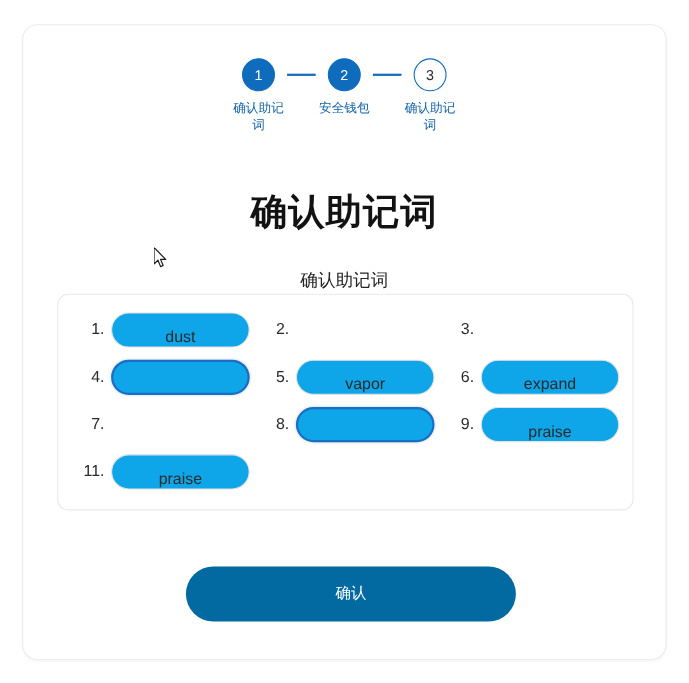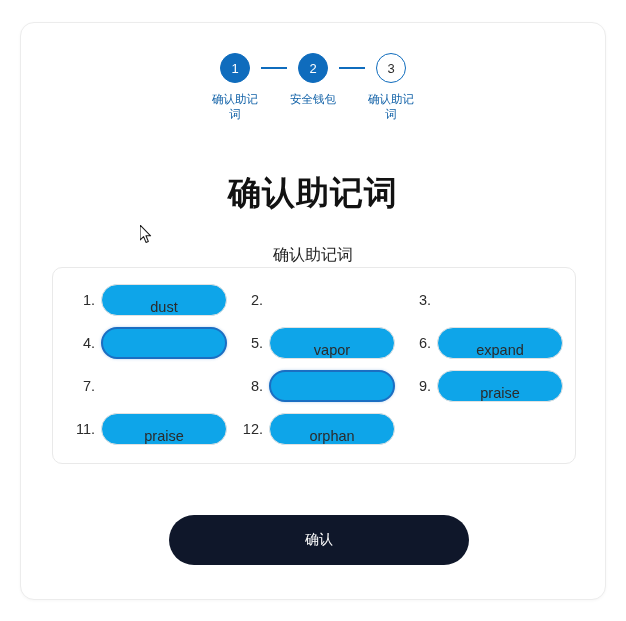--- a/index.html
+++ b/index.html
@@ -172,21 +172,21 @@
   
   .confirm-button {
     position: absolute;
     left: 148px;
     top: 492px;
     width: 300px;
     height: 50px;
     box-sizing: border-box;
     border: none;
     border-radius: 26px;
-    background: #0f172a;
+    background: #0369a1;
     color: #ffffff;
     font-size: 14px;
     font-family: "Liberation Sans", "DejaVu Sans", sans-serif;
     display: flex;
     align-items: center;
     justify-content: center;
     cursor: default;
   }
 
   
@@ -276,26 +276,20 @@
           <div class="word-input">
             <span class="value">praise</span>
           </div>
         </div>
         <div class="word-cell">
           <div class="word-index">11.</div>
           <div class="word-input">
             <span class="value">praise</span>
           </div>
         </div>
-        <div class="word-cell">
-          <div class="word-index">12.</div>
-          <div class="word-input">
-            <span class="value">orphan</span>
-          </div>
-        </div>
       </div>
   </div>
 
   <div class="confirm-button">确认</div>
 
 </div>
 
 <svg class="mouse-cursor" viewBox="0 0 14 20">
   <polygon points="0,0 0,15 3.6,11.6 6,17.4 8.3,16.4 6,10.8 10.6,10.8" fill="#ffffff" stroke="#1a1a1a" stroke-width="1.1" stroke-linejoin="round"></polygon>
 </svg>

